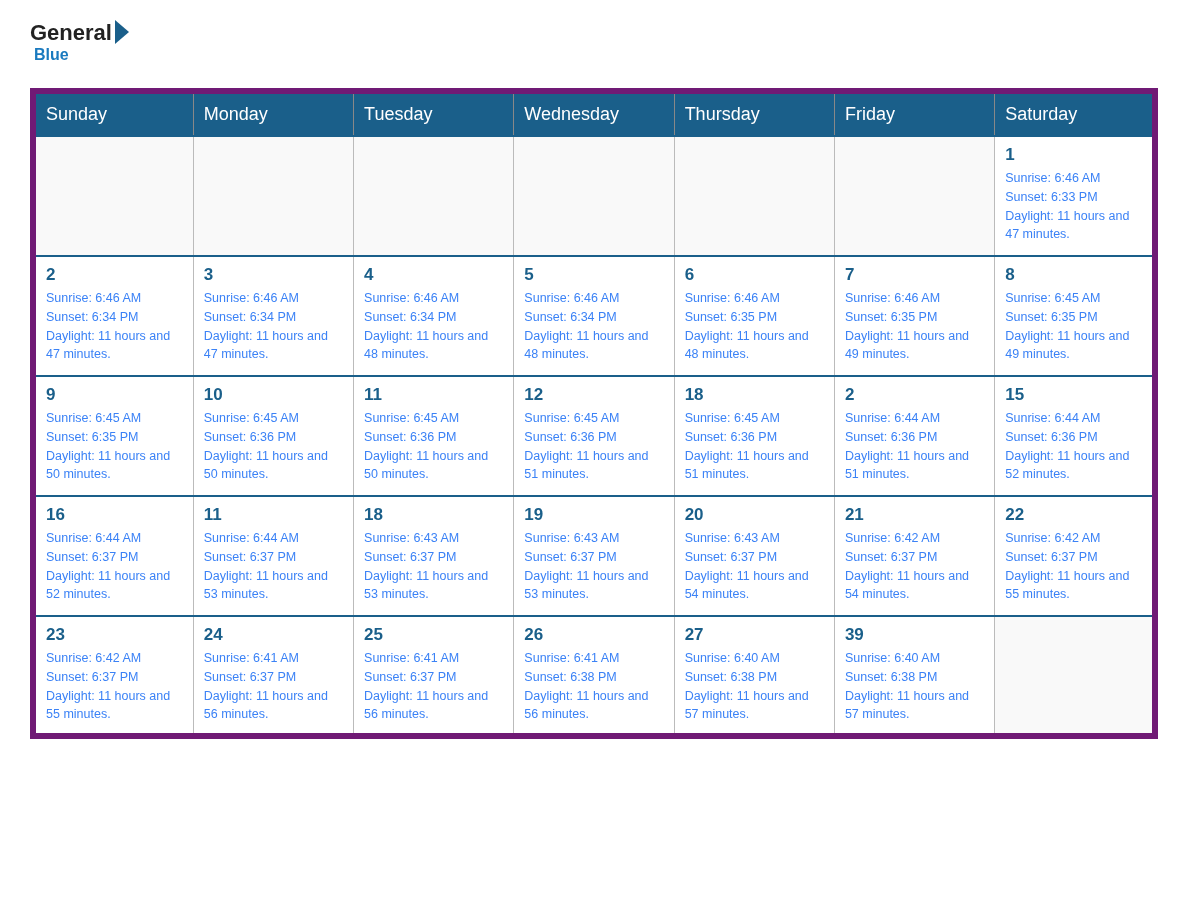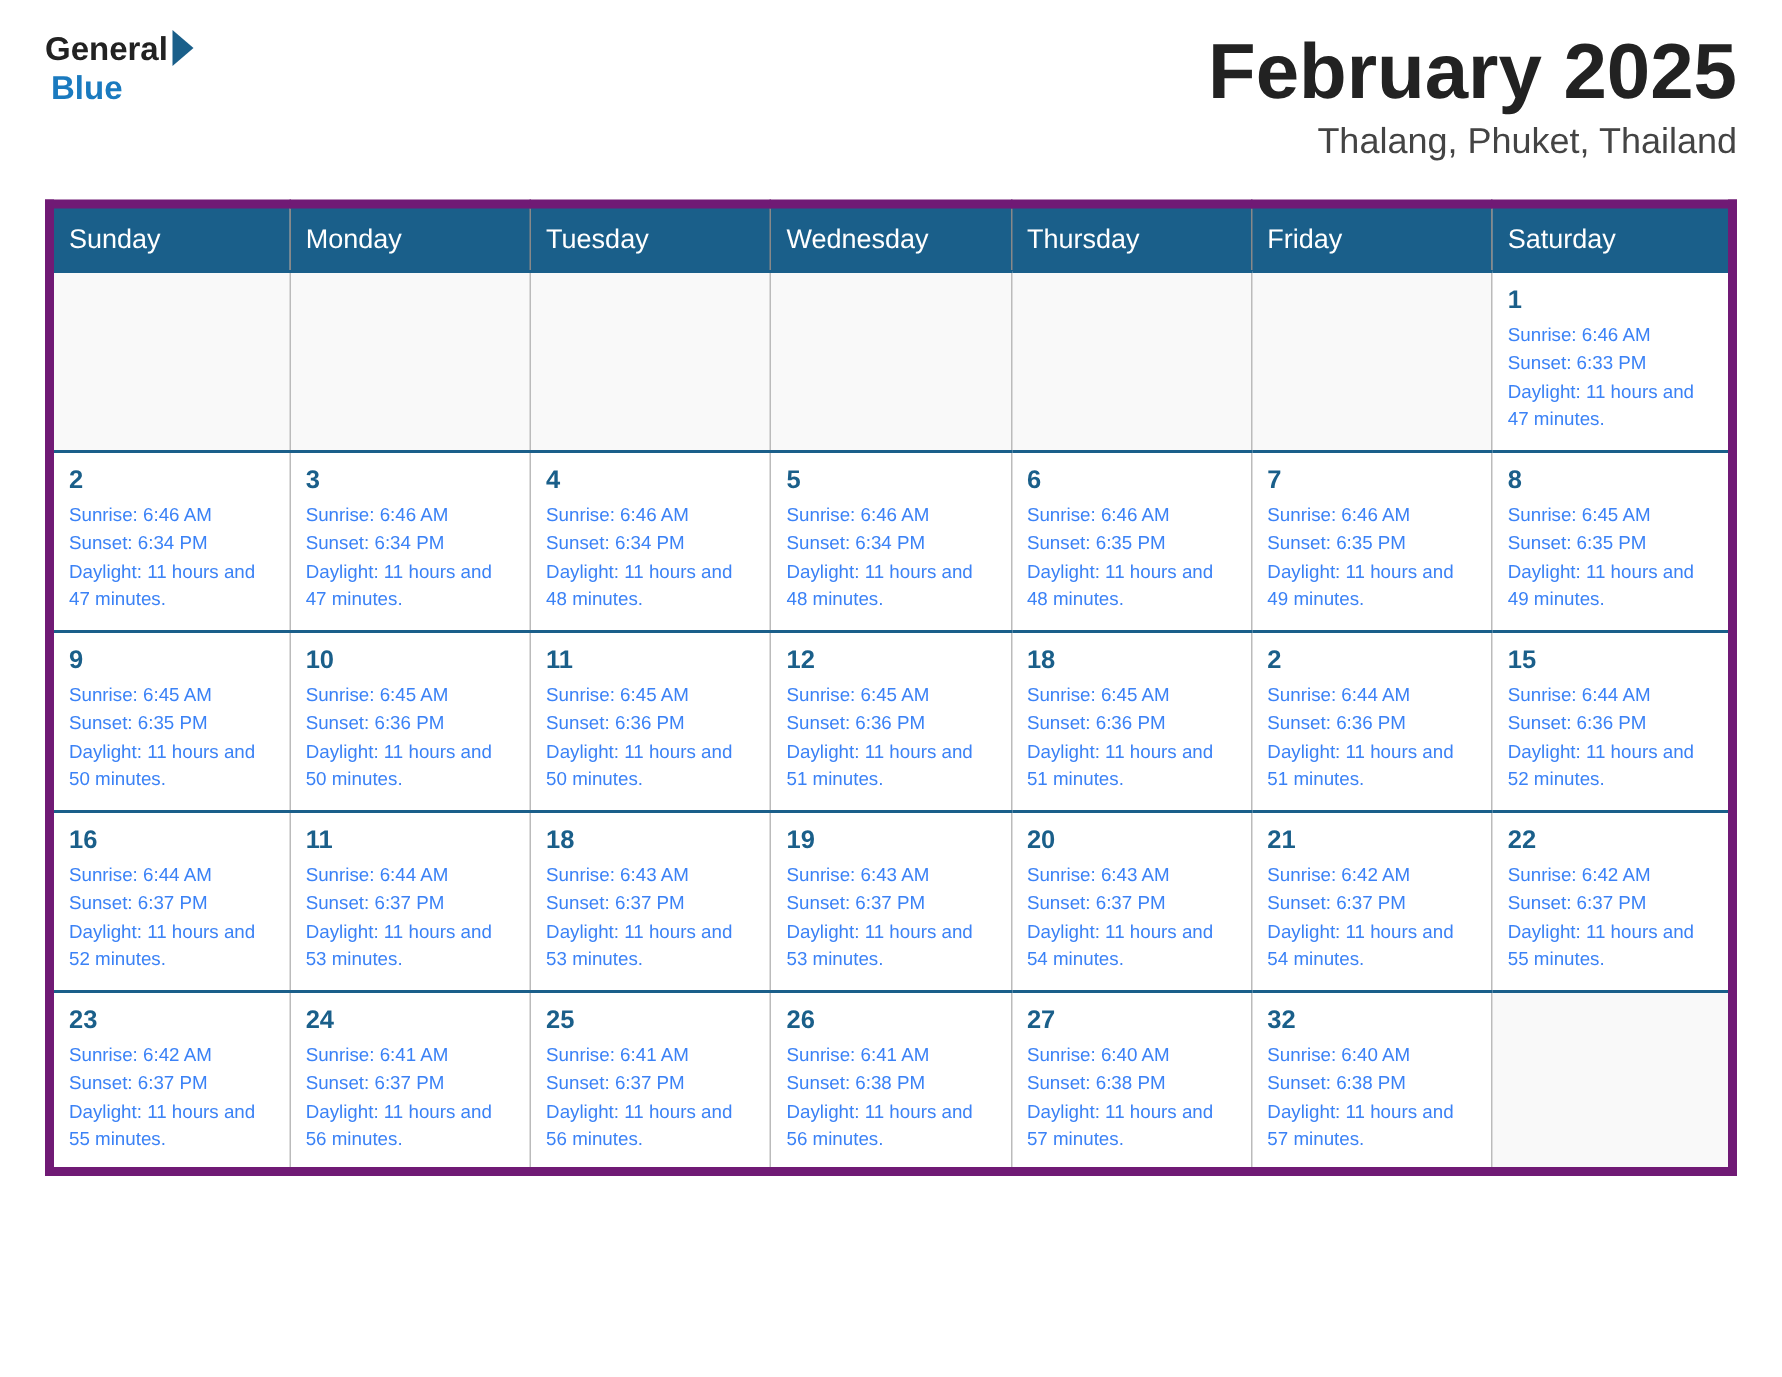--- a/index.html
+++ b/index.html
@@ -34,21 +34,21 @@
     .logo-arrow {
       width: 0;
       height: 0;
       border-left: 14px solid #1a5f8a;
       border-top: 12px solid transparent;
       border-bottom: 12px solid transparent;
       margin-left: 3px;
       margin-top: -2px;
     }
     .logo-blue {
-      font-size: 22px;
+      font-size: 16px;
       font-weight: bold;
       color: #1a7abf;
       margin-left: 4px;
     }
     .title-block {
       text-align: right;
     }
     .month-title {
       font-size: 52px;
       font-weight: bold;
@@ -103,24 +103,20 @@
 </head>
 <body>
 
 <div class="header">
   <div class="logo">
     <div class="logo-top">
       <span class="logo-general">General</span>
       <div class="logo-arrow"></div>
     </div>
     <span class="logo-blue">Blue</span>
-  </div>
-  <div class="title-block">
-    <div class="month-title">February 2025</div>
-    <div class="location-title">Thalang, Phuket, Thailand</div>
   </div>
 </div>
 
 <table class="calendar-table">
   <thead>
     <tr>
     <th>Sunday</th>
         <th>Monday</th>
         <th>Tuesday</th>
         <th>Wednesday</th>
@@ -247,19 +243,19 @@
         </td>
         <td>
           <div class="day-number">26</div>
           <div class="day-info">Sunrise: 6:41 AM<br>Sunset: 6:38 PM<br>Daylight: 11 hours and 56 minutes.</div>
         </td>
         <td>
           <div class="day-number">27</div>
           <div class="day-info">Sunrise: 6:40 AM<br>Sunset: 6:38 PM<br>Daylight: 11 hours and 57 minutes.</div>
         </td>
         <td>
-          <div class="day-number">32</div>
+          <div class="day-number">39</div>
           <div class="day-info">Sunrise: 6:40 AM<br>Sunset: 6:38 PM<br>Daylight: 11 hours and 57 minutes.</div>
         </td>
         <td class="empty-cell"></td>
       </tr>
     </tbody>
 </table>
 
 </body></html>

